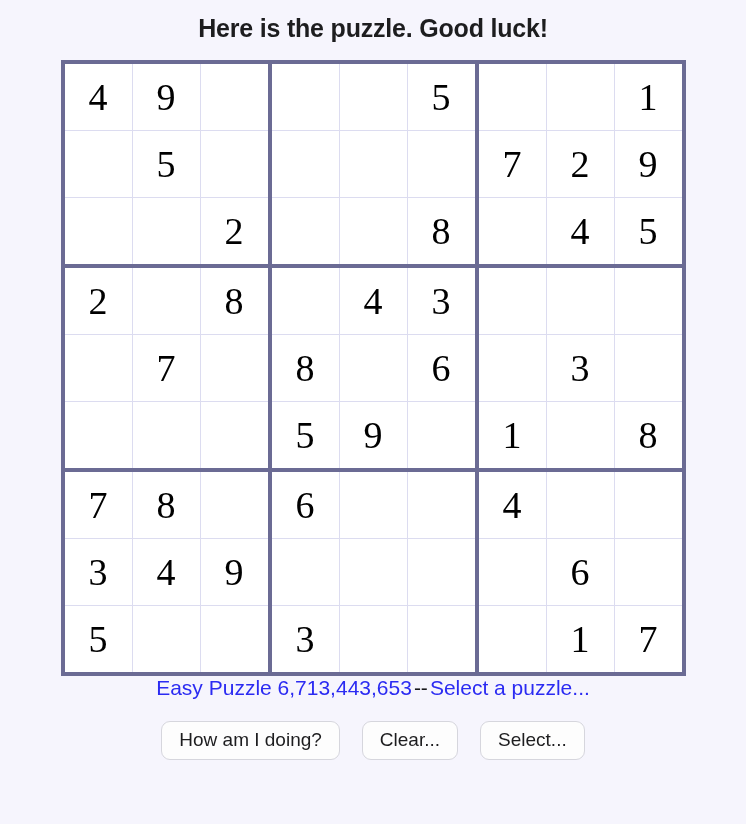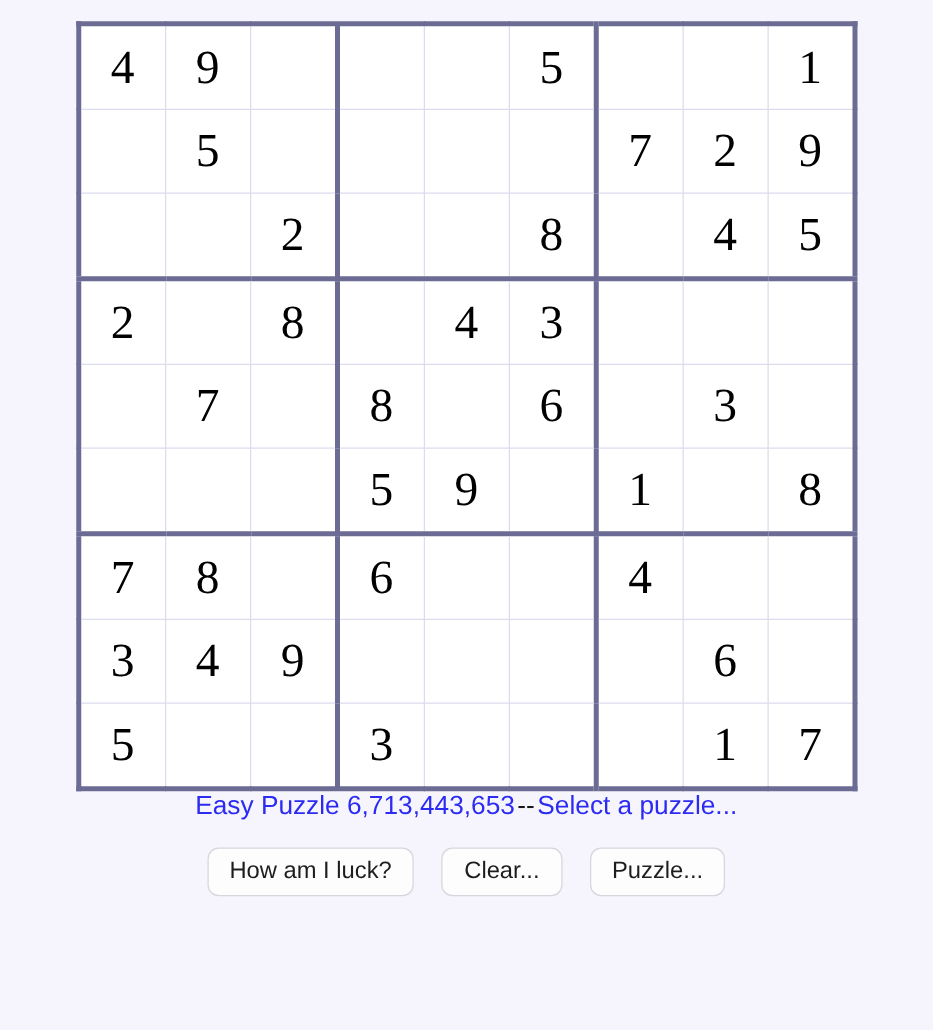--- a/index.html
+++ b/index.html
@@ -102,20 +102,21 @@
     white-space: nowrap;
     line-height: 1.15;
     box-shadow: 0 0 0 0 rgba(0,0,0,0);
   }
 </style>
 </head>
 <body>
 
 <div class="page">
 
+  <div class="title">Here is the puzzle. Good luck!</div>
 
   <div class="grid-wrap">
     <table class="sudoku" id="sudoku-table">
       <tbody id="sudoku-body">
           <tr>
             <td>4</td>
             <td>9</td>
             <td class="bx-right"></td>
             <td></td>
             <td></td>
@@ -214,18 +215,18 @@
           </tr>
         </tbody>
     </table>
   </div>
 
   <div class="status">
     <a href="#">Easy Puzzle 6,713,443,653</a><span class="sep">--</span><a href="#">Select a puzzle...</a>
   </div>
 
   <div class="buttons" id="buttons-row">
-      <button class="btn">How am I luck?</button>
+      <button class="btn">How am I doing?</button>
       <button class="btn">Clear...</button>
-      <button class="btn">Puzzle...</button>
+      <button class="btn">Select...</button>
     </div>
 
 </div>
 
 </body></html>

